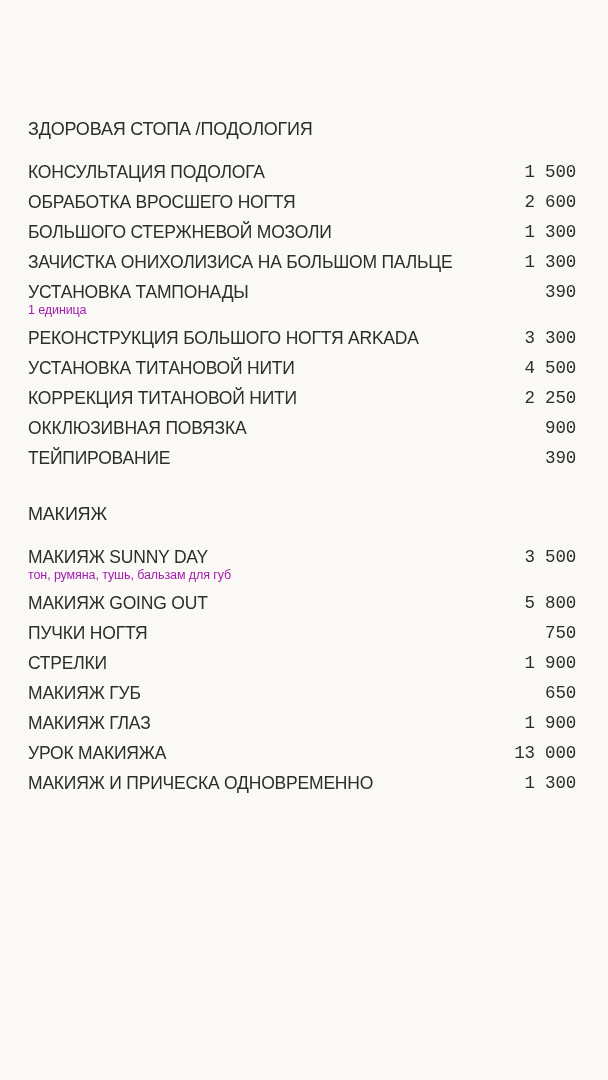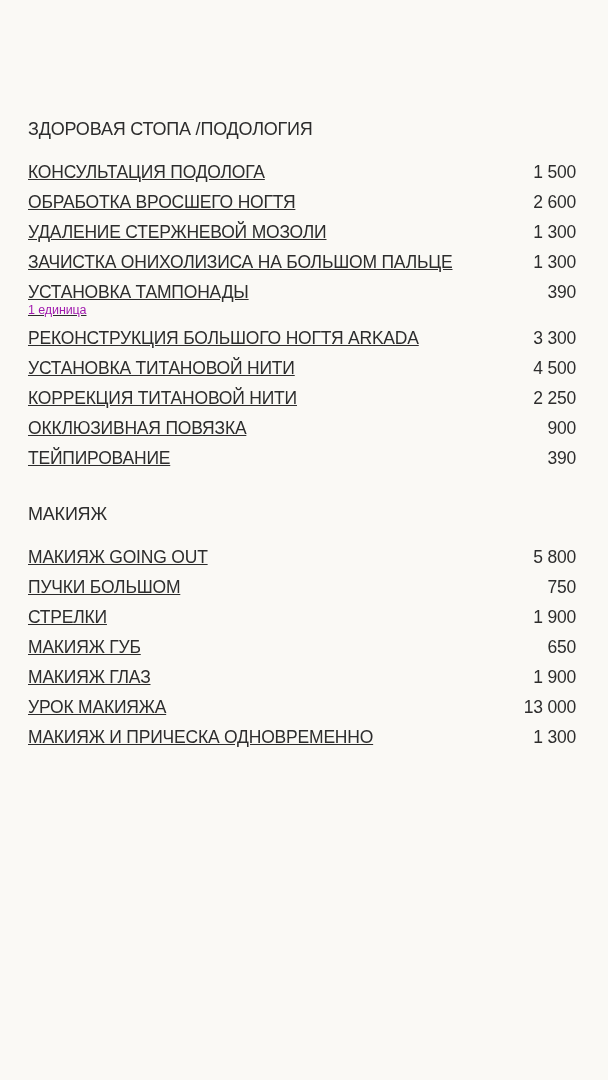--- a/index.html
+++ b/index.html
@@ -25,21 +25,21 @@
     font-weight: 400;
     letter-spacing: -0.2px;
     margin: 0 0 24px 0;
   }
   .row {
     display: flex;
     justify-content: space-between;
     align-items: flex-start;
     margin-bottom: 11px;
   }
-  .label-wrap { flex: 1 1 auto; min-width: 0; padding-right: 12px; text-decoration: underline; }
+  .label-wrap { flex: 1 1 auto; min-width: 0; padding-right: 12px; }
   .label {
     display: block;
     font-size: 17.5px;
     line-height: 19px;
     letter-spacing: -0.2px;
   }
   .note {
     display: block;
     font-size: 12.5px;
     line-height: 14px;
@@ -48,20 +48,21 @@
     margin-top: 1px;
     margin-bottom: 1px;
   }
   .price {
     flex: 0 0 auto;
     font-size: 17.5px;
     line-height: 19px;
     letter-spacing: -0.2px;
     text-align: right;
     white-space: nowrap;
+    font-family: Liberation Mono, monospace;
   }
 </style>
 </head>
 <body>
 
 <div class="page">
 
   <div class="section">
     <h2 class="section-title">ЗДОРОВАЯ СТОПА /ПОДОЛОГИЯ</h2>
 
@@ -74,21 +75,21 @@
 
     <div class="row">
       <div class="label-wrap">
         <span class="label">ОБРАБОТКА ВРОСШЕГО НОГТЯ</span>
       </div>
       <span class="price">2 600</span>
     </div>
 
     <div class="row">
       <div class="label-wrap">
-        <span class="label">УДАЛЕНИЕ СТЕРЖНЕВОЙ МОЗОЛИ</span>
+        <span class="label">БОЛЬШОГО СТЕРЖНЕВОЙ МОЗОЛИ</span>
       </div>
       <span class="price">1 300</span>
     </div>
 
     <div class="row">
       <div class="label-wrap">
         <span class="label">ЗАЧИСТКА ОНИХОЛИЗИСА НА БОЛЬШОМ ПАЛЬЦЕ</span>
       </div>
       <span class="price">1 300</span>
     </div>
@@ -133,31 +134,38 @@
       <div class="label-wrap">
         <span class="label">ТЕЙПИРОВАНИЕ</span>
       </div>
       <span class="price">390</span>
     </div>
   </div>
 
   <div class="section">
     <h2 class="section-title">МАКИЯЖ</h2>
 
+    <div class="row">
+      <div class="label-wrap">
+        <span class="label">МАКИЯЖ SUNNY DAY</span>
+        <span class="note">тон, румяна, тушь, бальзам для губ</span>
+      </div>
+      <span class="price">3 500</span>
+    </div>
 
     <div class="row">
       <div class="label-wrap">
         <span class="label">МАКИЯЖ GOING OUT</span>
       </div>
       <span class="price">5 800</span>
     </div>
 
     <div class="row">
       <div class="label-wrap">
-        <span class="label">ПУЧКИ БОЛЬШОМ</span>
+        <span class="label">ПУЧКИ НОГТЯ</span>
       </div>
       <span class="price">750</span>
     </div>
 
     <div class="row">
       <div class="label-wrap">
         <span class="label">СТРЕЛКИ</span>
       </div>
       <span class="price">1 900</span>
     </div>

